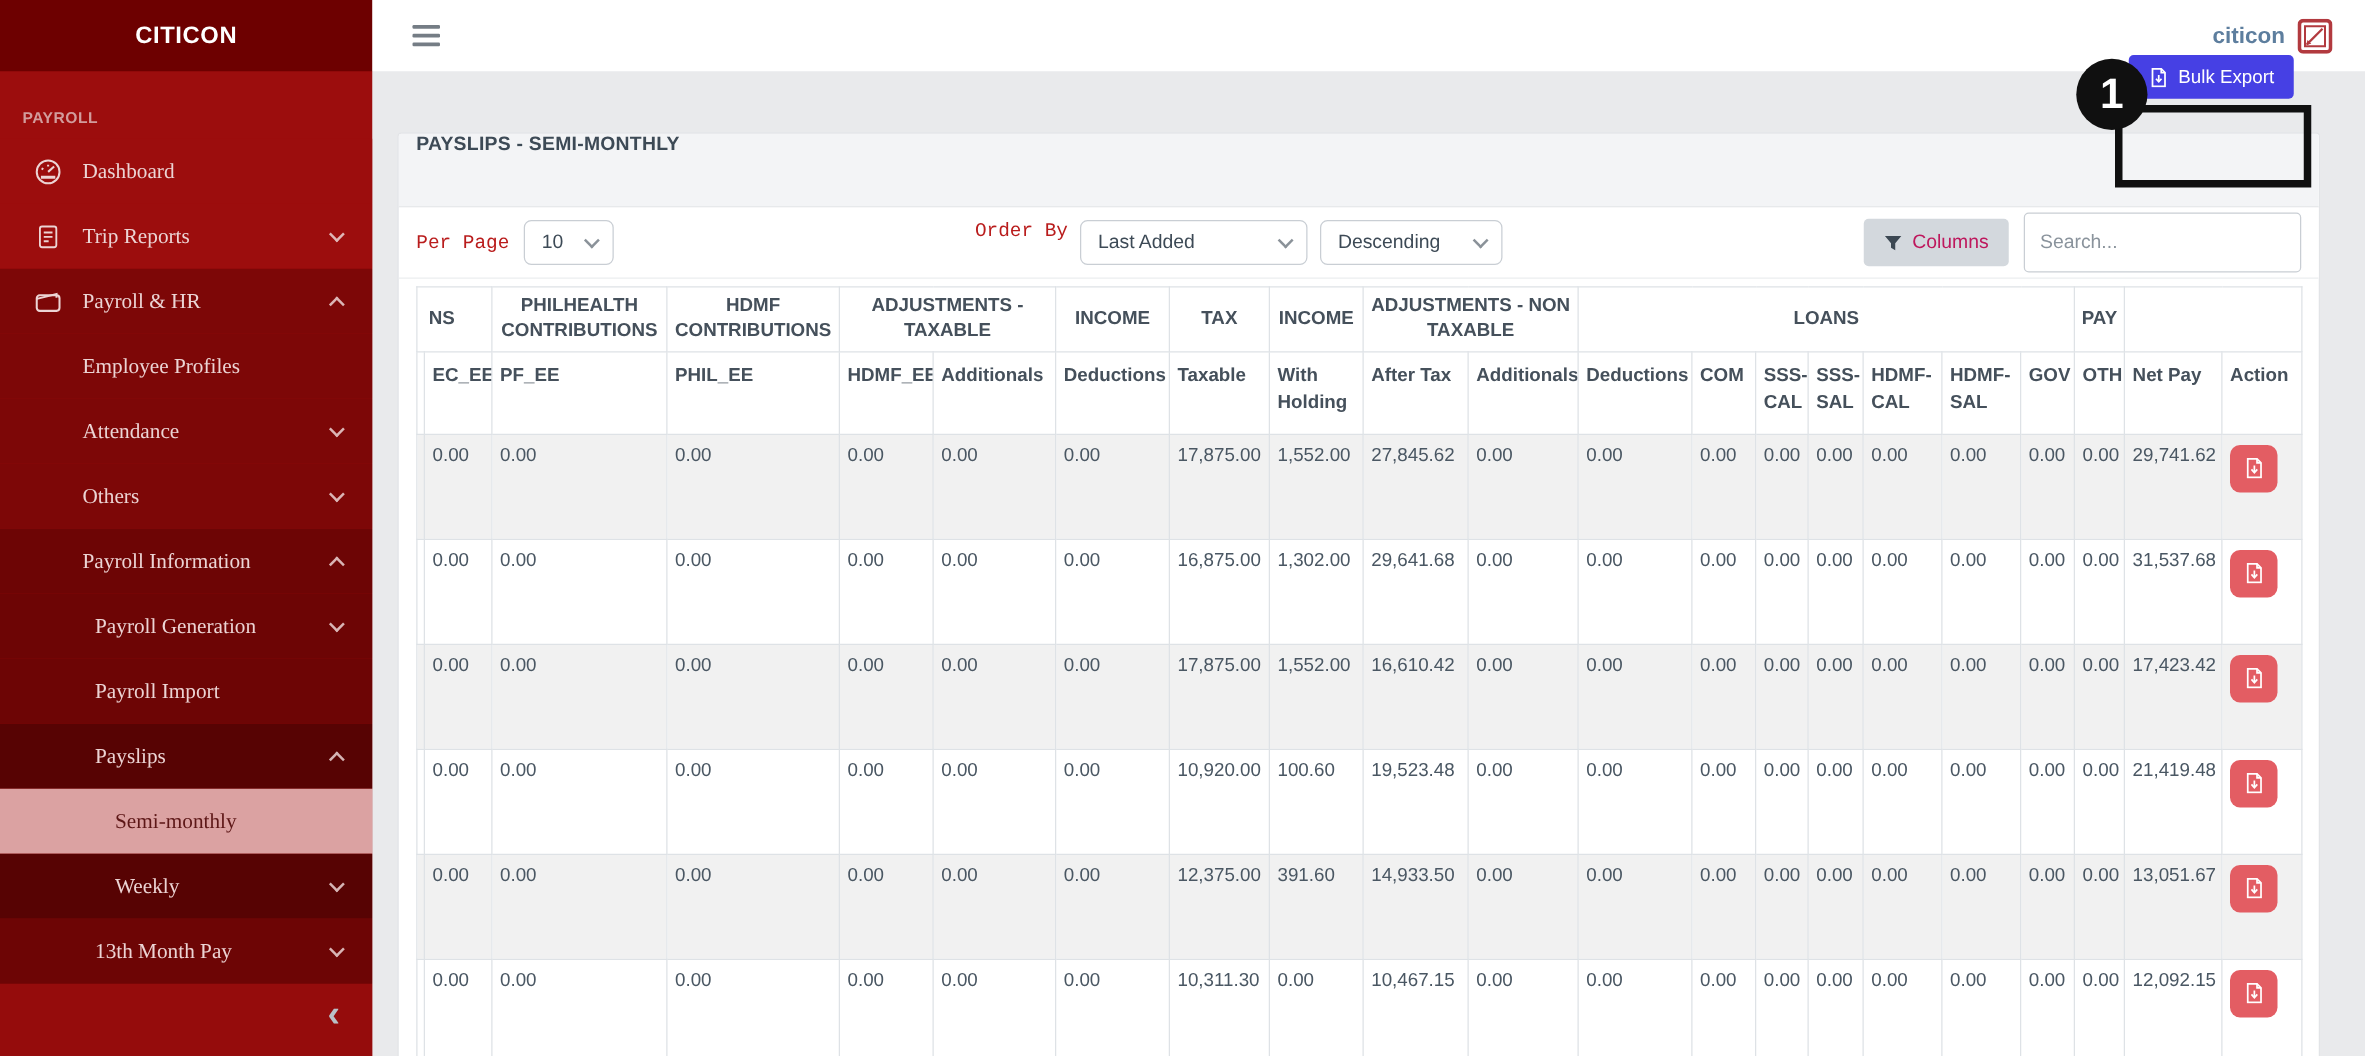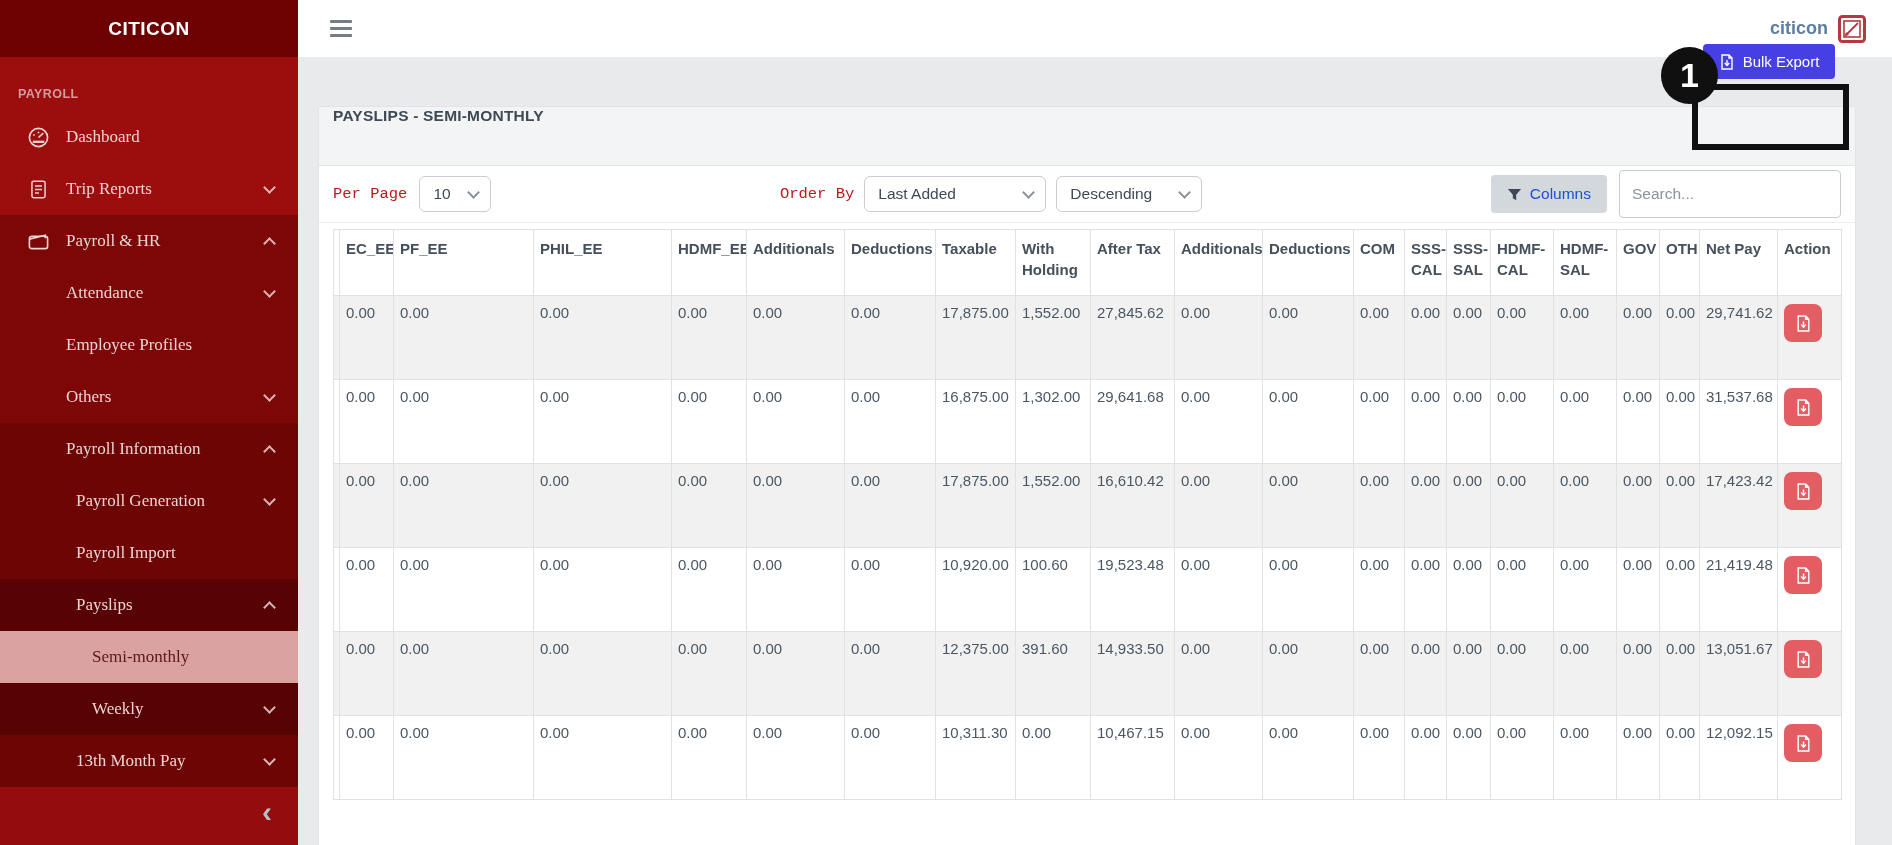--- a/index.html
+++ b/index.html
@@ -45,23 +45,23 @@
 
   .btn-bulk { position:absolute; left:1405px; top:44px; width:132px; height:35px; background:var(--accent);
               border:none; border-radius:4px; color:#fff; font-size:15px; font-family:inherit;
               display:flex; align-items:center; justify-content:center; gap:8px; cursor:pointer; }
 
   .controls { height:57px; display:flex; align-items:center; padding:0 14px; border-bottom:1px solid #eceef0; background:#fff; }
   .ctl-label { font-size:15.5px; color:#b91c1c;font-family:Liberation Mono, monospace; }
   .sel { height:36px; border:1px solid #c9ced4; border-radius:6px; background:#fff; display:flex; align-items:center;
          padding:0 30px 0 13px; font-size:15.5px; color:#3d4a56; position:relative; cursor:pointer; }
   .sel .chev { right:12px; opacity:.7; color:#5a646e; }
-  .ctl-mid { margin:0 auto; display:flex; align-items:center; gap:10px; }
+  .ctl-mid { margin:0 auto; display:flex; gap:10px; }
   .ctl-right { display:flex; align-items:center; gap:12px; }
-  .btn-columns { height:38px; padding:0 16px; background:#d3d8dd; border:none; border-radius:4px; color:#1d4ed8;
+  .btn-columns { height:38px; padding:0 16px; background:#d3d8dd; border:none; border-radius:4px; color:#be185d;
                  font-size:15.5px; font-family:inherit; display:flex; align-items:center; gap:8px; cursor:pointer; }
   .search-input { width:222px; height:48px; border:1px solid #c9ced4; border-radius:4px; padding:0 12px;
                   font-size:15.5px; font-family:inherit; color:#3d4a56; }
   .search-input::placeholder { color:#8a939c; }
 
   
   .table-wrap { padding:6px 14px 0 14px; }
   table { border-collapse:collapse; table-layout:fixed; width:1508px; background:#fff; }
   th, td { border:1px solid #dee2e6; overflow:hidden; }
   thead th { color:#45505b; font-size:15px; }
@@ -115,25 +115,25 @@
         <span class="ico">
           <svg width="23" height="23" viewBox="0 0 24 24" fill="none" stroke="#ecd4d4" stroke-width="1.7">
             <rect x="2.5" y="6.5" width="19" height="13" rx="2.5"></rect>
             <path d="M2.5 9.5 19 5.5v3"></path>
           </svg>
         </span>
         <span class="lbl">Payroll &amp; HR</span>
         <span class="chev up"></span>
       </div>
       <div class="side-item lvl2 ind2">
+        <span class="lbl">Employee Profiles</span>
+      </div>
+      <div class="side-item lvl2 ind2">
         <span class="lbl">Attendance</span>
         <span class="chev down"></span>
-      </div>
-      <div class="side-item lvl2 ind2">
-        <span class="lbl">Employee Profiles</span>
       </div>
       <div class="side-item lvl2 ind2">
         <span class="lbl">Others</span>
         <span class="chev down"></span>
       </div>
       <div class="side-item lvl3 ind2">
         <span class="lbl">Payroll Information</span>
         <span class="chev up"></span>
       </div>
       <div class="side-item lvl3 ind3">
@@ -239,20 +239,33 @@
             <col style="width:42px">
             <col style="width:44px">
             <col style="width:63px">
             <col style="width:63px">
             <col style="width:43px">
             <col style="width:40px">
             <col style="width:78px">
             <col style="width:64px">
           </colgroup>
         <thead id="tbl-head">
+            <tr class="grp-row">
+              <th colspan="2" class="clip">NS</th>
+              <th colspan="1" class="">PHILHEALTH CONTRIBUTIONS</th>
+              <th colspan="1" class="">HDMF CONTRIBUTIONS</th>
+              <th colspan="2" class="">ADJUSTMENTS - TAXABLE</th>
+              <th colspan="1" class="">INCOME</th>
+              <th colspan="1" class="">TAX</th>
+              <th colspan="1" class="">INCOME</th>
+              <th colspan="2" class="">ADJUSTMENTS - NON TAXABLE</th>
+              <th colspan="7" class="">LOANS</th>
+              <th colspan="1" class="">PAY</th>
+              <th colspan="2" class=""></th>
+            </tr>
             <tr class="sub-row">
               <th></th>
               <th>EC_EE</th>
               <th>PF_EE</th>
               <th>PHIL_EE</th>
               <th>HDMF_EE</th>
               <th>Additionals</th>
               <th>Deductions</th>
               <th>Taxable</th>
               <th>With Holding</th>

